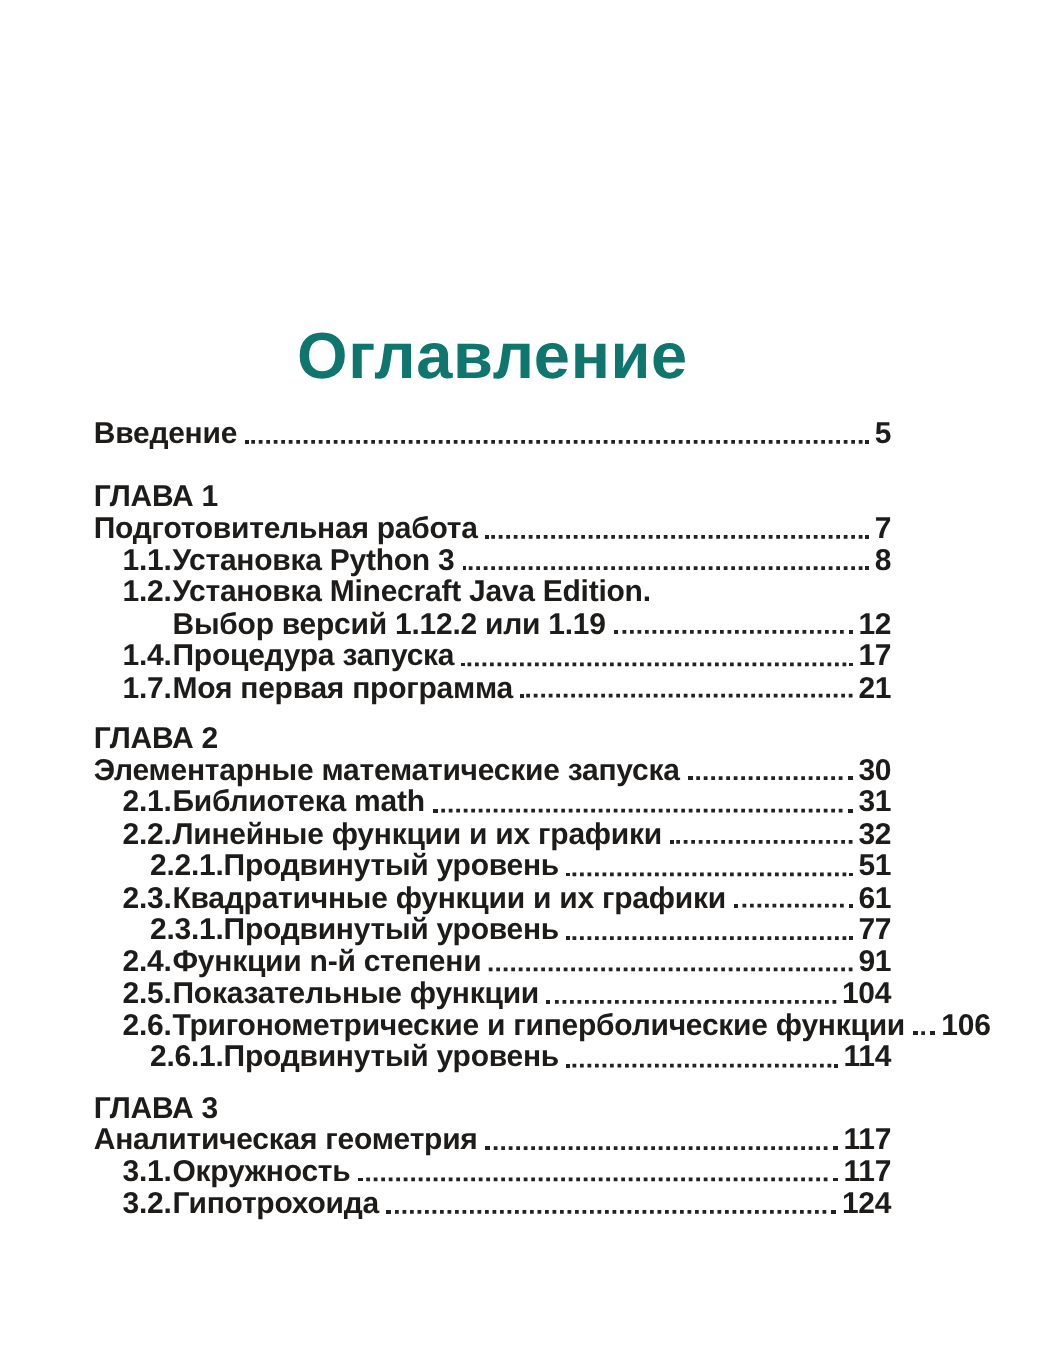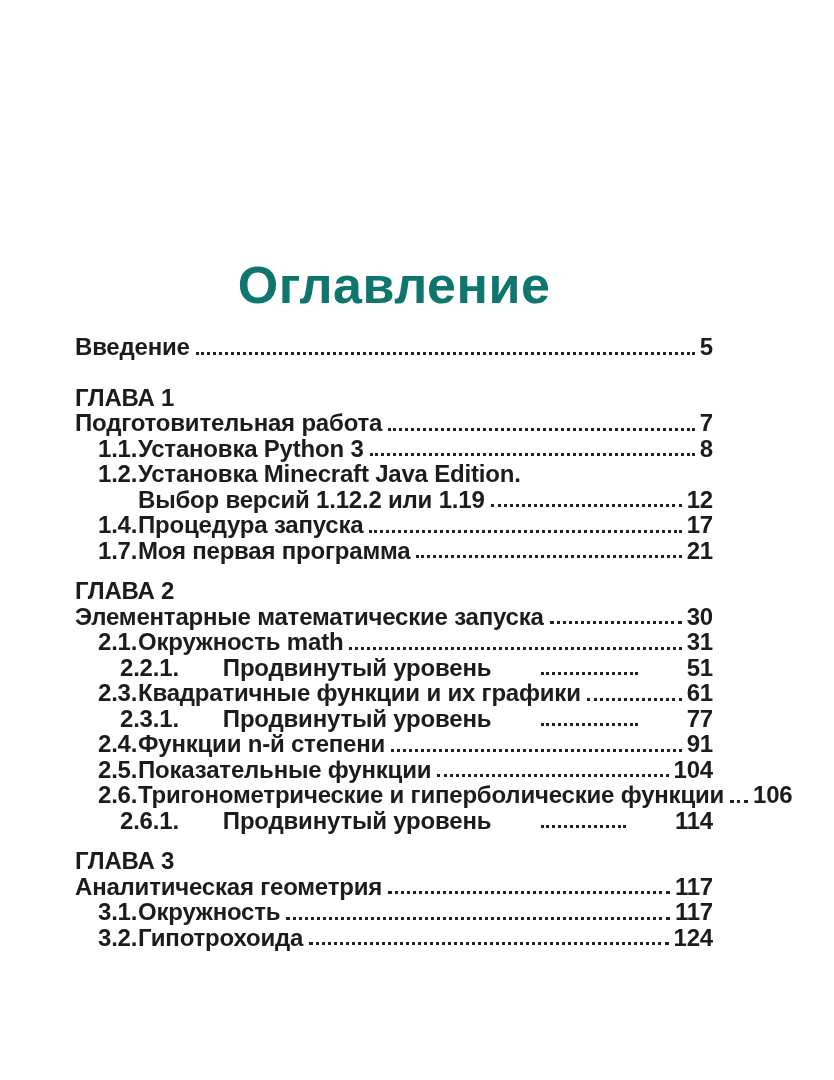--- a/index.html
+++ b/index.html
@@ -30,21 +30,21 @@
     line-height: 25.5px;
     font-weight: 700;
     letter-spacing: -0.2px;
     white-space: nowrap;
   }
   .chapter { margin-top: 15px; }
   .chapter.first { margin-top: 25px; }
   .chapter-label-row { font-weight: 700; }
   .lvl2 { padding-left: 23px; }
   .lvl2 .num { flex: 0 0 auto; min-width: 40px; }
-  .lvl3 { padding-left: 45px; gap: 44px; }
+  .lvl3 { padding-left: 45px; }
   .lvl3 .num { flex: 0 0 auto; min-width: 50px; }
   .cont { padding-left: 63px; }
   .txt { flex: 0 0 auto; }
   .leader {
     flex: 1 1 auto;
     min-width: 18px;
     border-bottom: 3px dotted #24211e;
     margin: 0 5px 5px 6px;
   }
   .pg { flex: 0 0 auto; text-align: right; }
@@ -104,23 +104,29 @@
     <div class="row chapter-label-row">
       <span class="txt">ГЛАВА 2</span>
     </div>
     <div class="row chapter-title-row">
       <span class="txt">Элементарные математические запуска</span>
       <span class="leader"></span>
       <span class="pg">30</span>
     </div>
     <div class="row lvl2">
       <span class="num">2.1.</span>
-      <span class="txt">Окружность math</span>
+      <span class="txt">Библиотека math</span>
       <span class="leader"></span>
       <span class="pg">31</span>
+    </div>
+    <div class="row lvl2">
+      <span class="num">2.2.</span>
+      <span class="txt">Линейные функции и их графики</span>
+      <span class="leader"></span>
+      <span class="pg">32</span>
     </div>
     <div class="row lvl3">
       <span class="num">2.2.1.</span>
       <span class="txt">Продвинутый уровень</span>
       <span class="leader"></span>
       <span class="pg">51</span>
     </div>
     <div class="row lvl2">
       <span class="num">2.3.</span>
       <span class="txt">Квадратичные функции и их графики</span>

